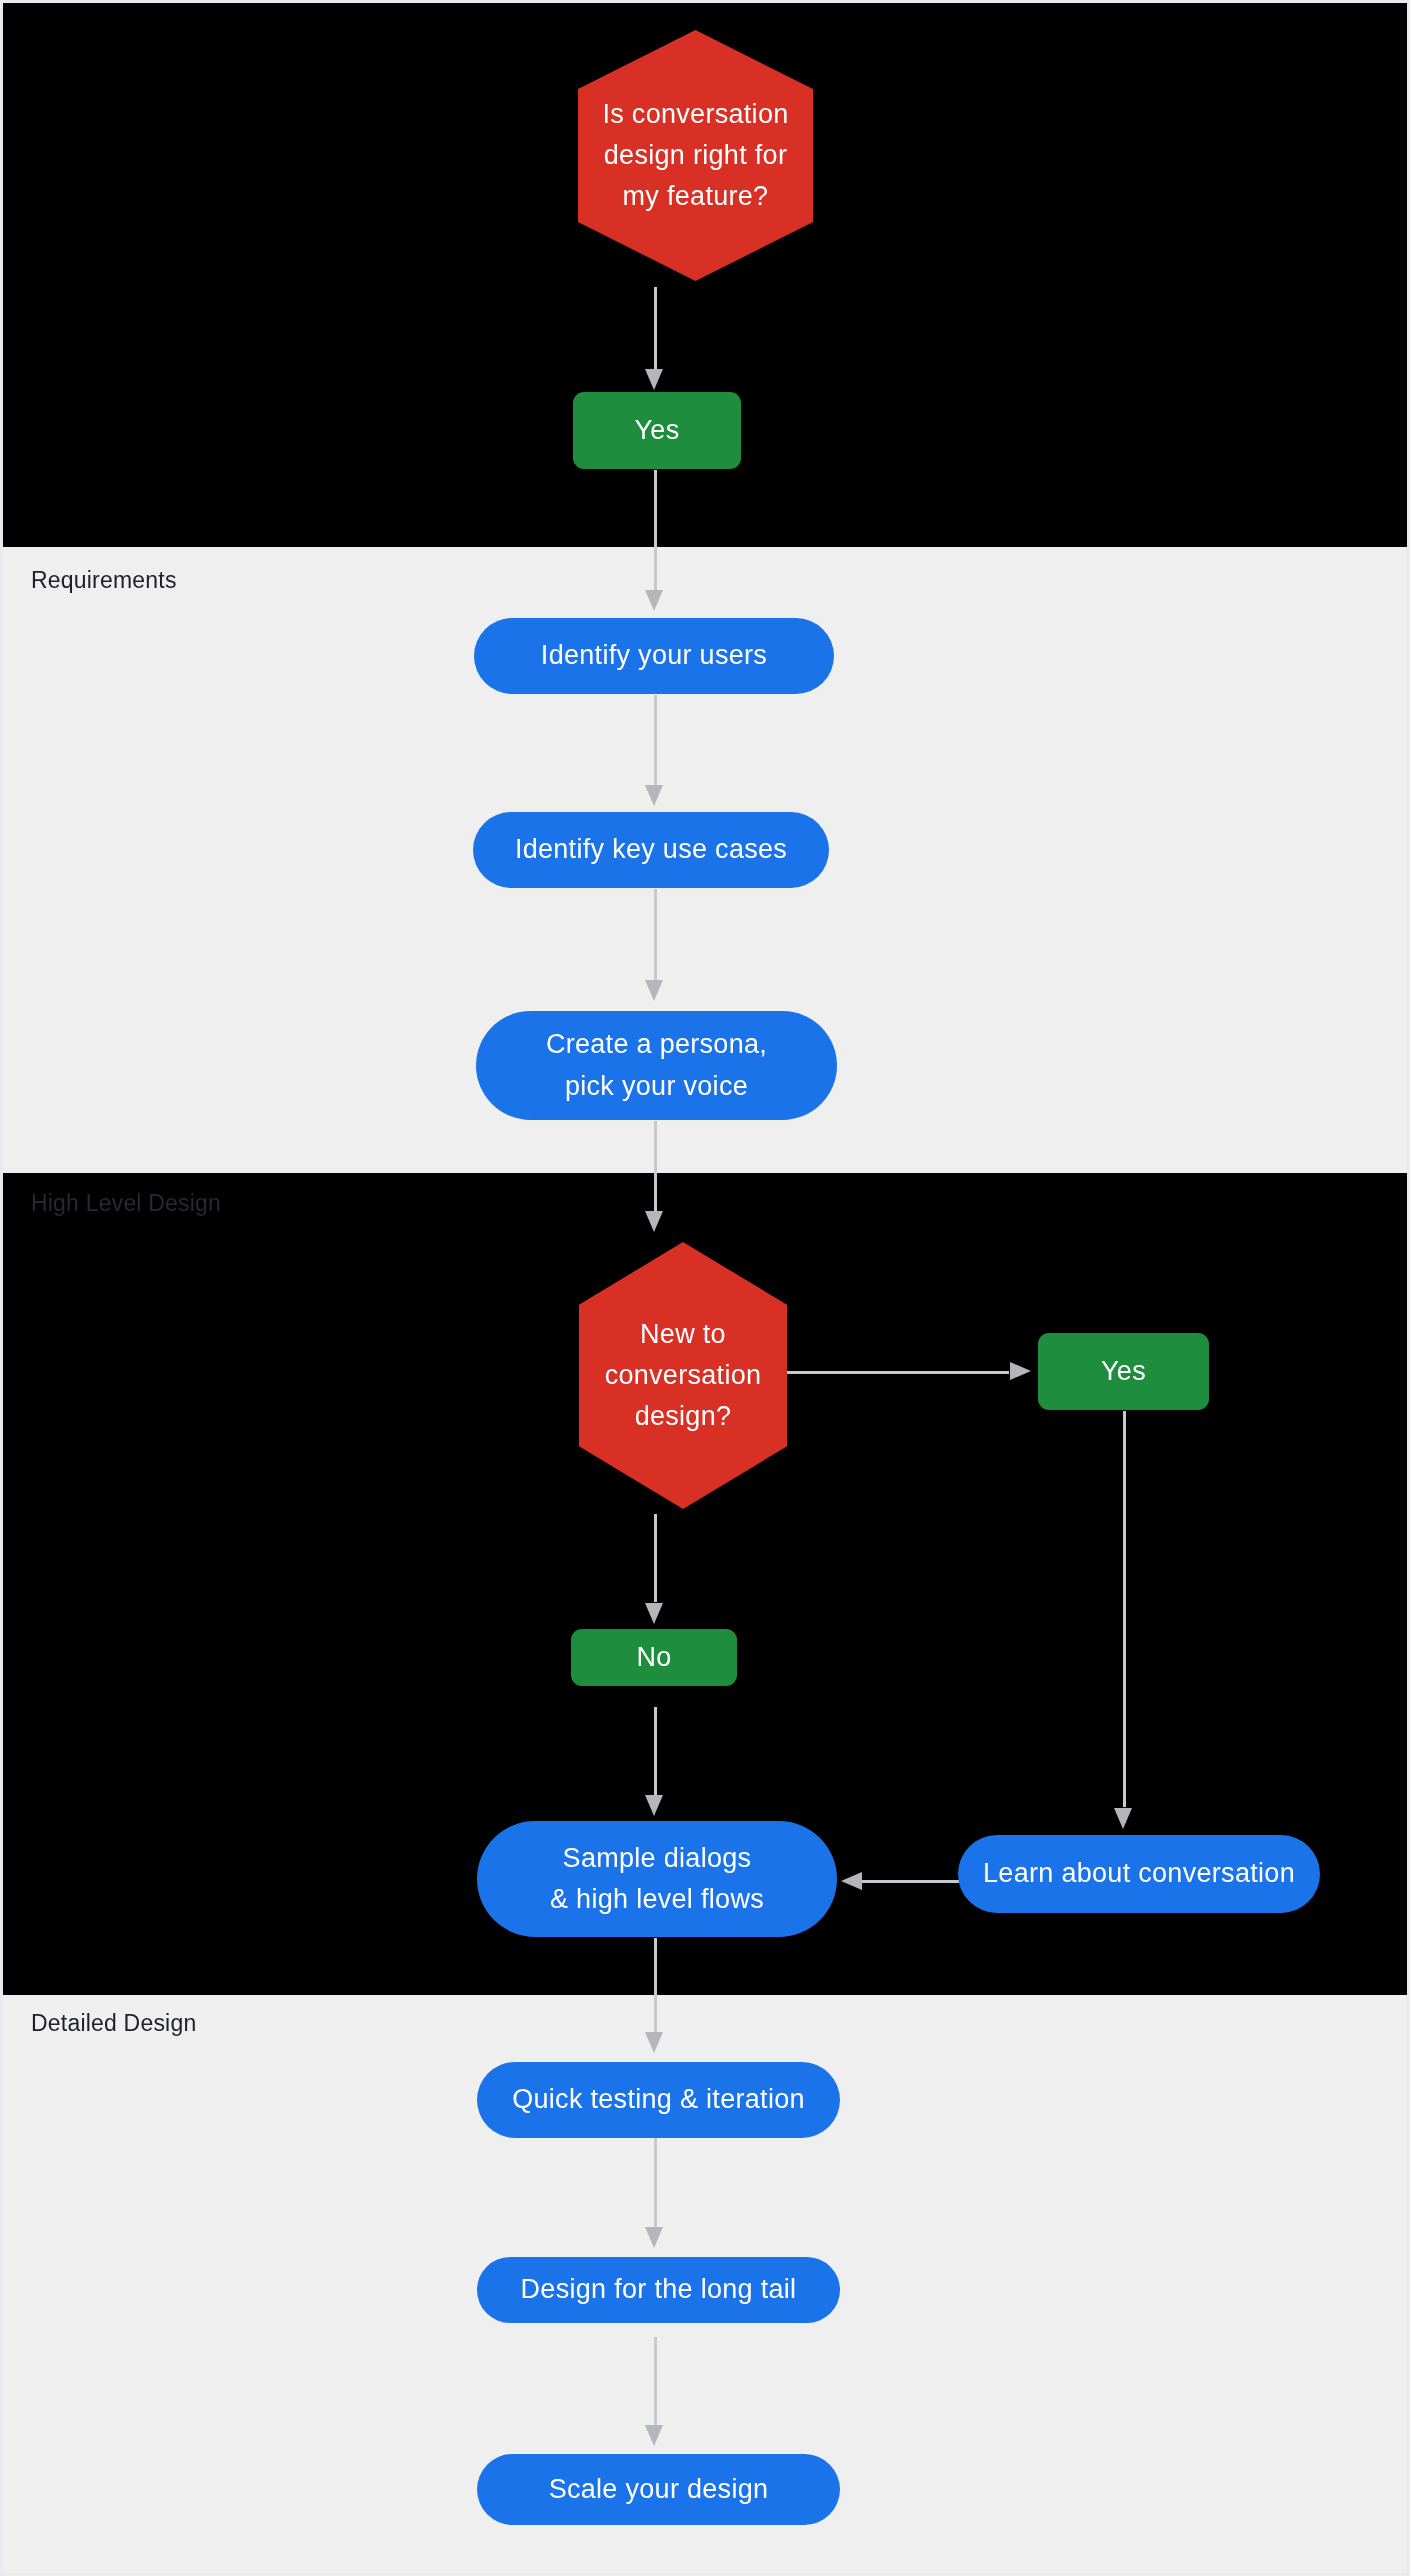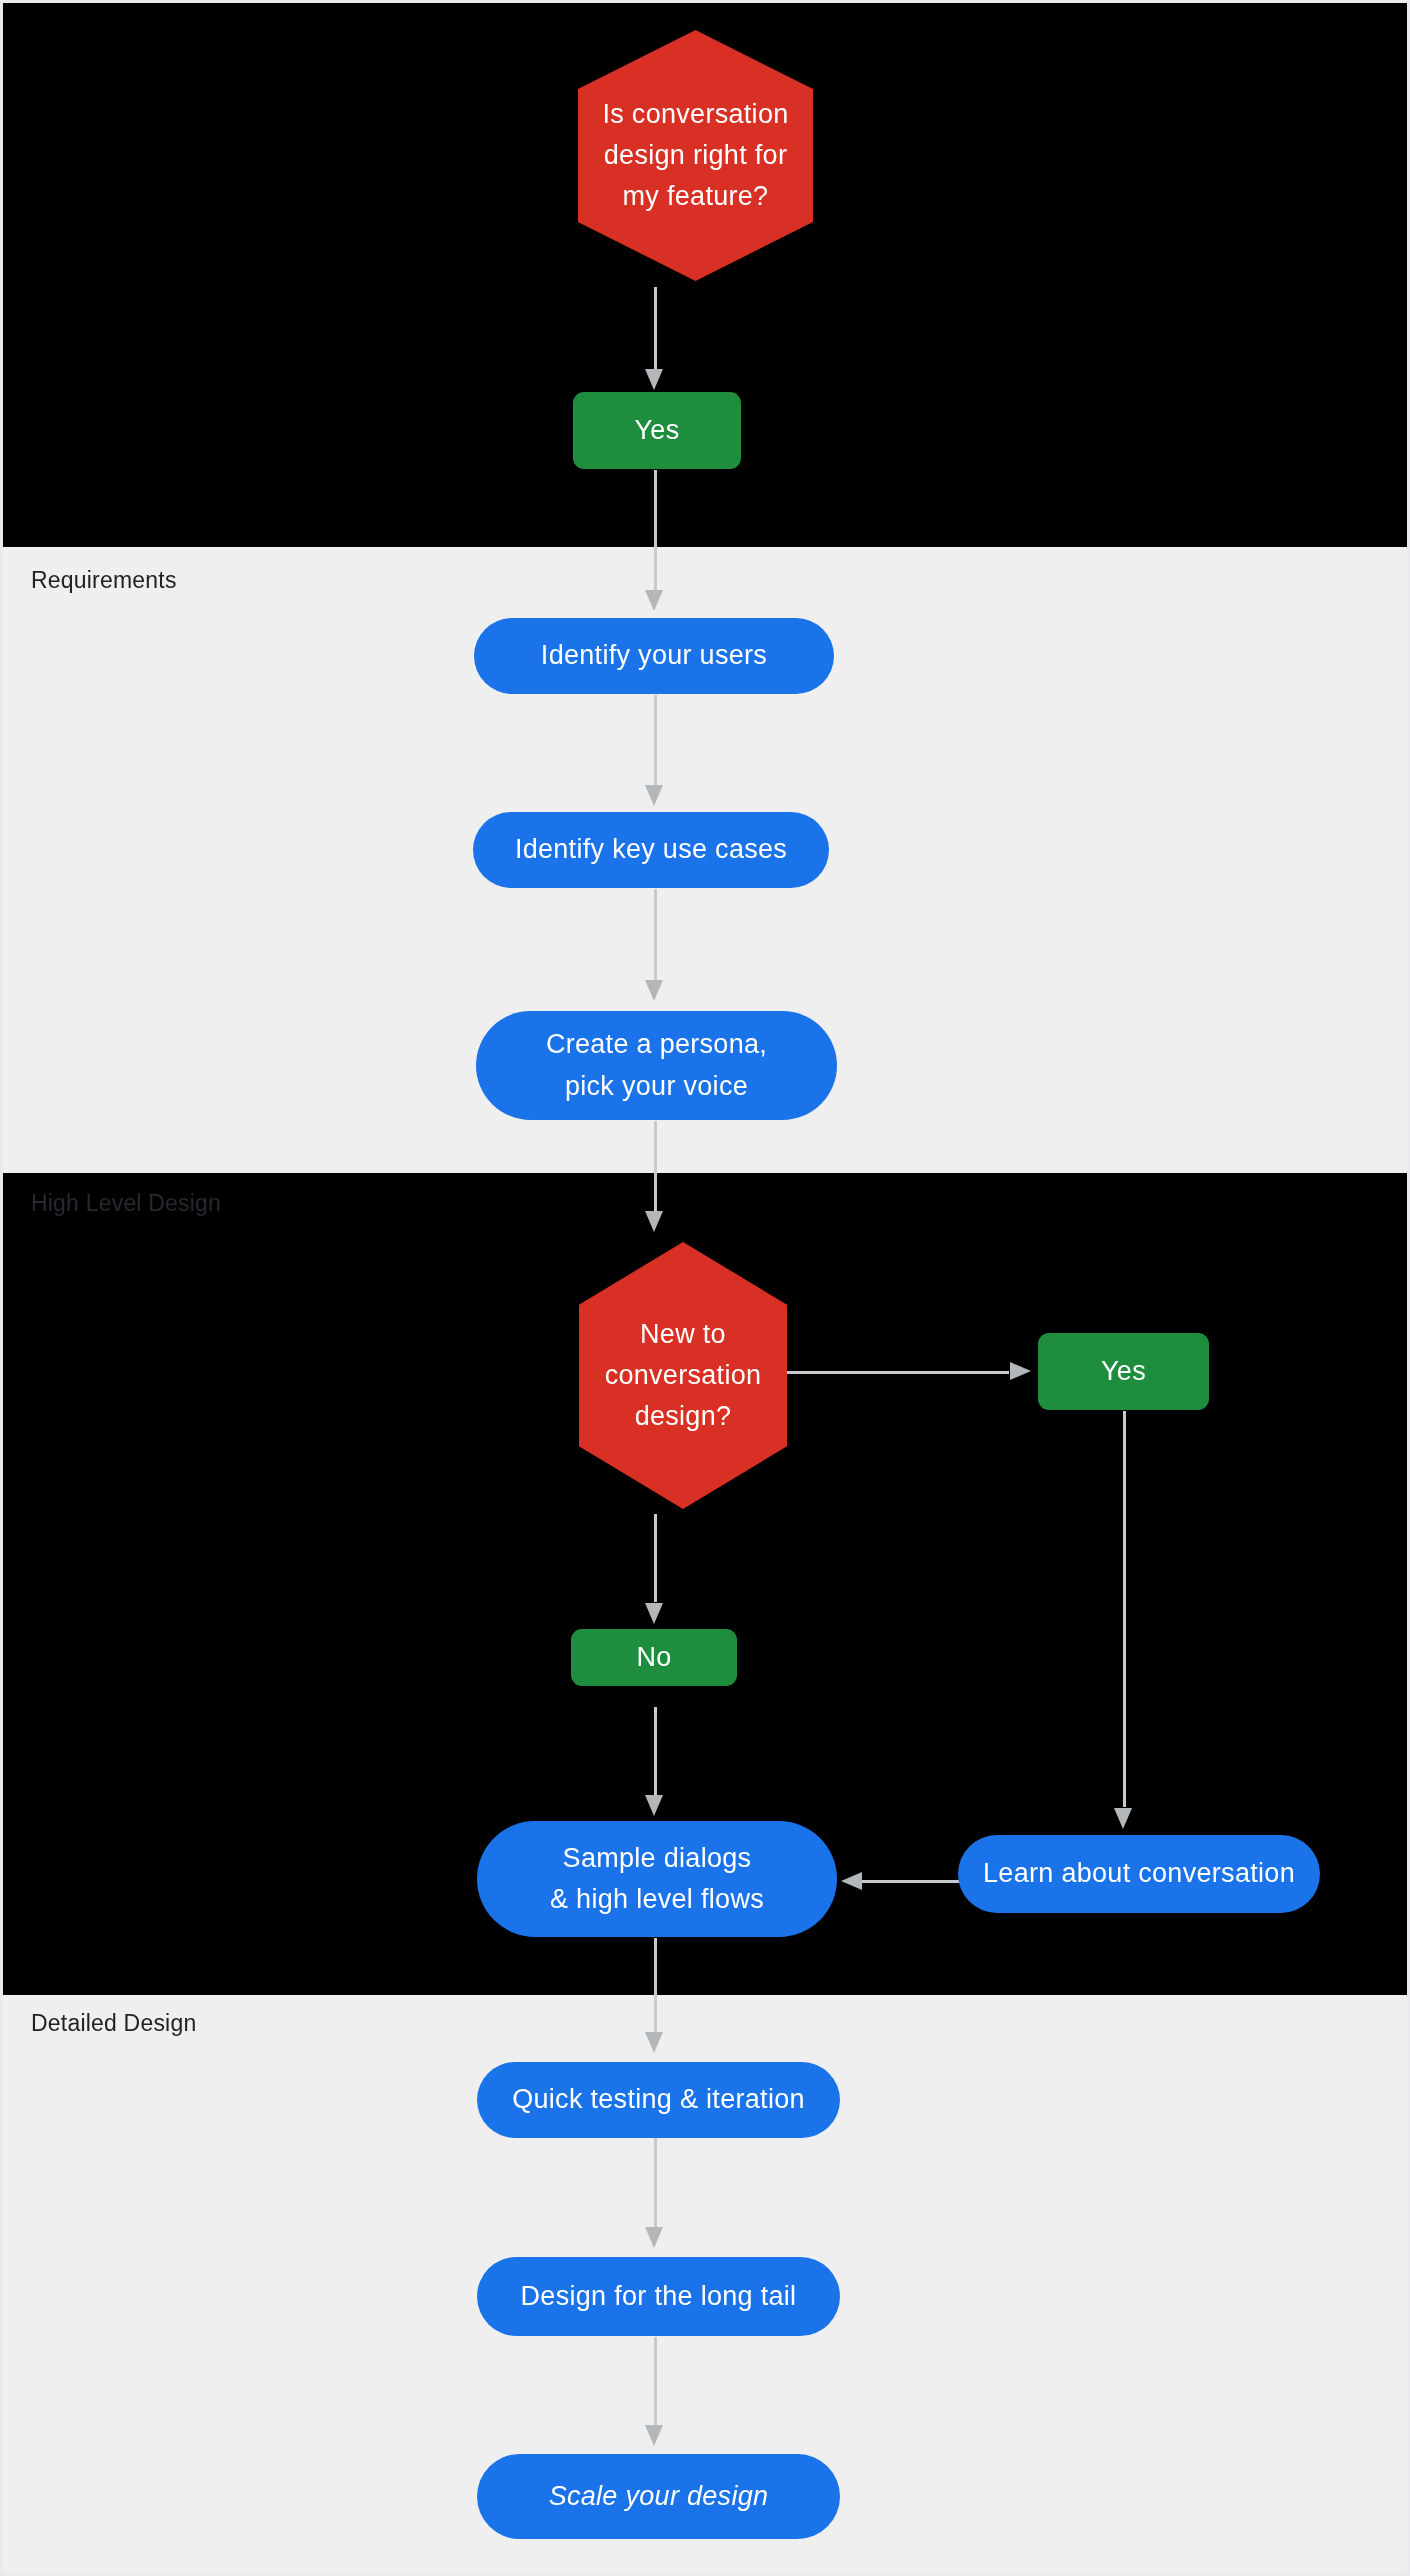--- a/index.html
+++ b/index.html
@@ -122,17 +122,17 @@
 pick your voice</div>
   <div class="node hex" style="left:540px;top:1242px;width:208px;height:267px;">New to
 conversation
 design?</div>
   <div class="node btn" style="left:1038px;top:1333px;width:171px;height:77px;">Yes</div>
   <div class="node btn" style="left:571px;top:1629px;width:166px;height:57px;">No</div>
   <div class="node pill" style="left:477px;top:1821px;width:360px;height:116px;">Sample dialogs
 &amp; high level flows</div>
   <div class="node pill" style="left:958px;top:1835px;width:362px;height:78px;">Learn about conversation</div>
   <div class="node pill" style="left:477px;top:2062px;width:363px;height:76px;">Quick testing &amp; iteration</div>
-  <div class="node pill" style="left:477px;top:2257px;width:363px;height:79px;">Design for the long tail</div>
-  <div class="node pill" style="left:477px;top:2454px;width:363px;height:85px;font-style:italic;">Scale your design</div>
+  <div class="node pill" style="left:477px;top:2257px;width:363px;height:66px;">Design for the long tail</div>
+  <div class="node pill" style="left:477px;top:2454px;width:363px;height:71px;">Scale your design</div>
 
 </div>
 
 
 </body></html>

